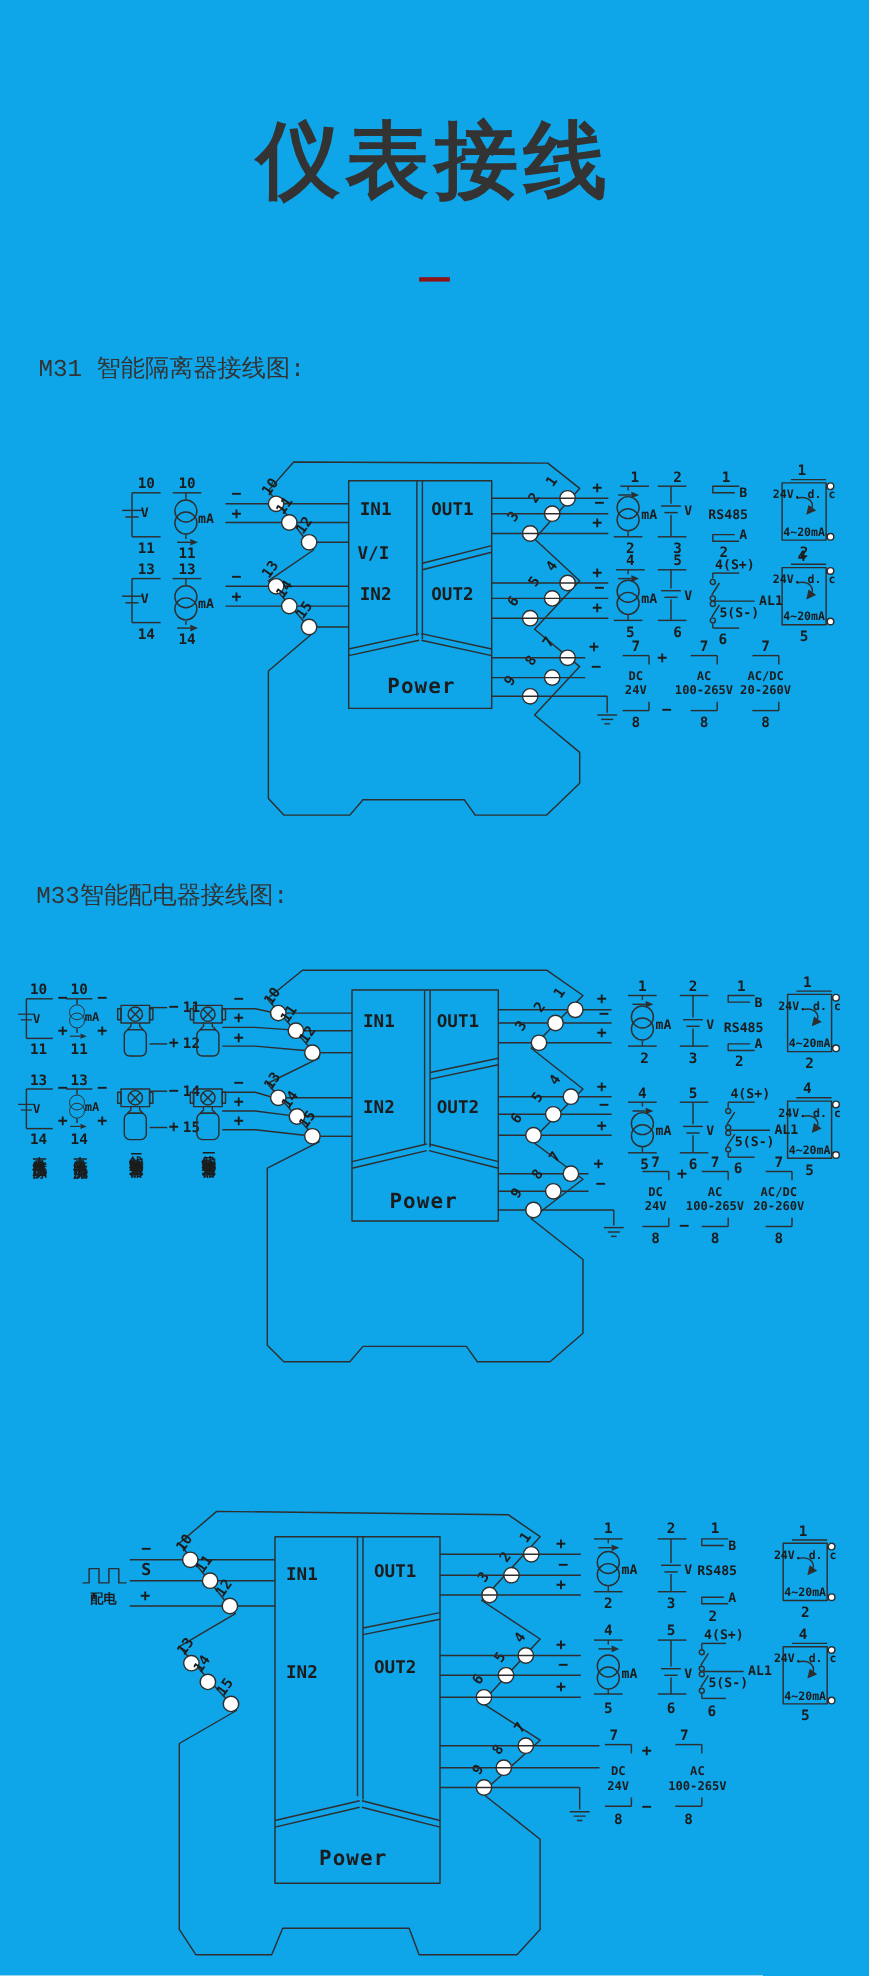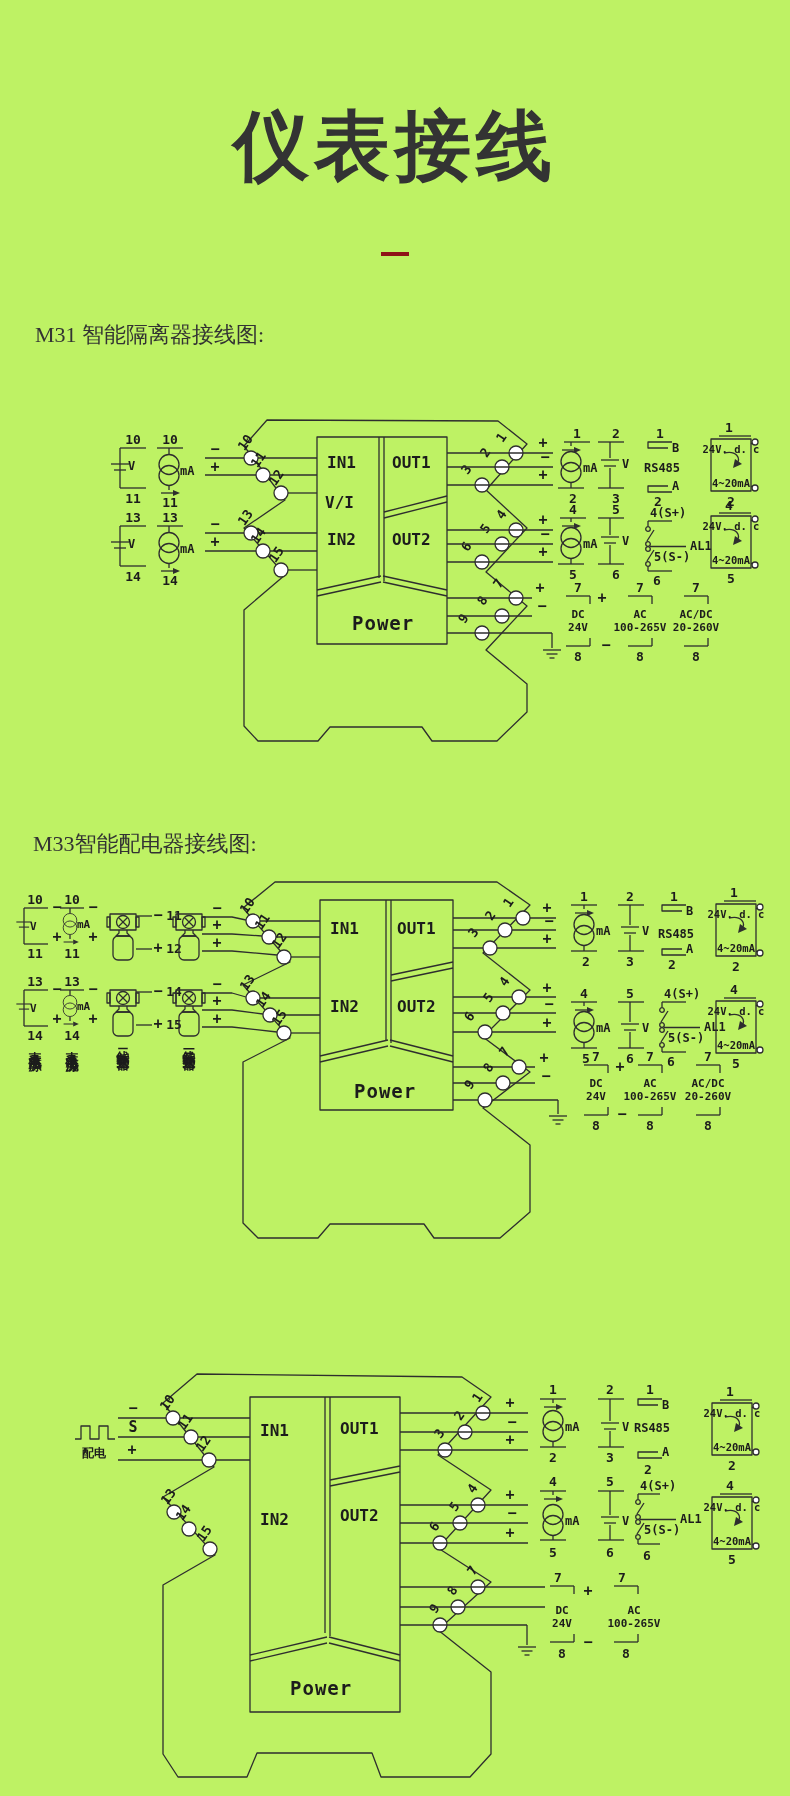--- a/index.html
+++ b/index.html
@@ -1,22 +1,22 @@
 <!DOCTYPE html>
 <html><head>
 <meta charset="utf-8">
 <style>
   html,body{margin:0;padding:0;background:#f7f7f5;}
-  .page{position:relative;width:790px;height:1796px;margin:0 auto;background:#bef264;overflow:hidden;
+  .page{position:relative;width:790px;height:1796px;margin:0 auto;background:#0ea5e9;overflow:hidden;
         font-family:"DejaVu Sans",sans-serif;}
   .title{position:absolute;top:96px;left:0;width:100%;text-align:center;font-size:76px;font-weight:900;
          color:#333;letter-spacing:5px;}
   .dash{position:absolute;top:252px;left:50%;transform:translateX(-50%);width:28px;height:4px;background:#8e1418;}
-  .h{position:absolute;font-size:22px;color:#333;font-family:Liberation Serif, serif;}
-  .h1{left:35px;top:320px;} .h2{left:33px;top:829px;} .h3{left:47px;top:1300px;}
+  .h{position:absolute;font-size:22px;color:#333;font-family:Liberation Mono, monospace;}
+  .h1{left:35px;top:320px;} .h2{left:33px;top:799px;} .h3{left:47px;top:1300px;}
   svg{position:absolute;left:0;}
   .sv1{top:360px;} .sv2{top:860px;} .sv3{top:1350px;}
   svg line, svg path, svg rect, svg circle, svg polyline{stroke:#2e2e2e;stroke-width:1.3;fill:none;stroke-linejoin:round;}
   svg .tc{fill:#ffffff;}
   svg .fl{fill:#2e2e2e;stroke:none;}
   svg text{fill:#1c1c1c;stroke:none;font-family:"DejaVu Sans Mono","Liberation Mono",monospace;
            font-weight:bold;font-size:13px;text-anchor:middle;}
   svg text.st{text-anchor:start;}
   svg text.s16{font-size:16px;} svg text.s19{font-size:19px;letter-spacing:1px;}
   svg text.s12{font-size:12px;} svg text.s11{font-size:11px;} svg text.s10{font-size:10.5px;}

